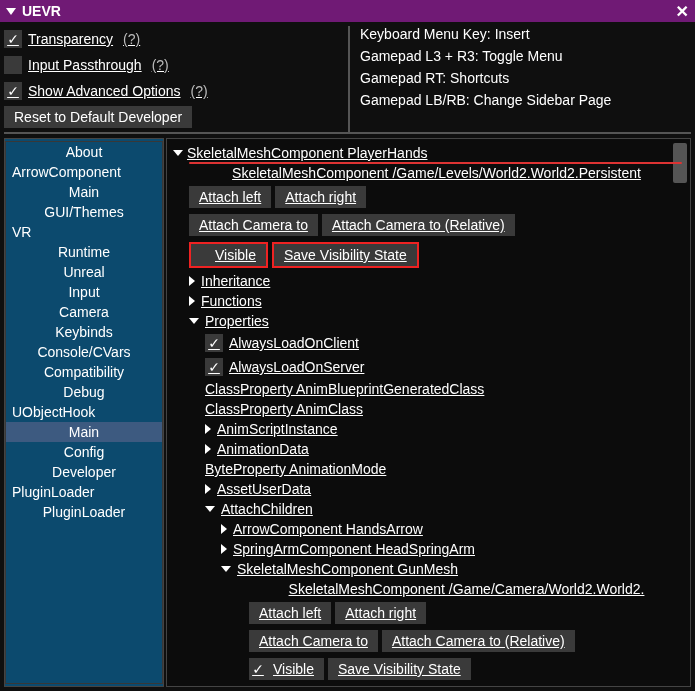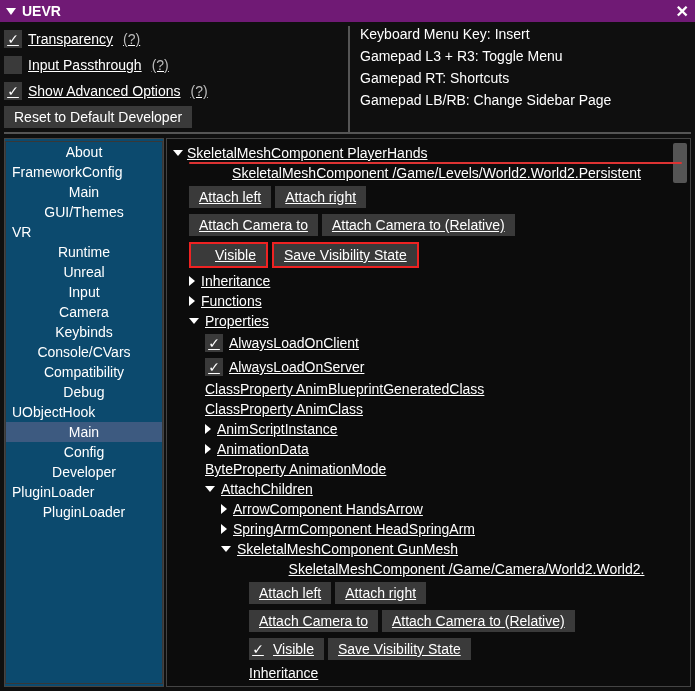--- a/index.html
+++ b/index.html
@@ -245,21 +245,21 @@
     </div>
   </div>
 
   <div class="divider-h"></div>
 
   <div class="main-pane">
 
     <div class="sidebar-wrap">
       <div class="sidebar-inner" id="sidebar-inner">
           <div class="sb-item">About</div>
-          <div class="sb-item left">FrameworkConfig</div>
+          <div class="sb-item left">ArrowComponent</div>
           <div class="sb-item">Main</div>
           <div class="sb-item">GUI/Themes</div>
           <div class="sb-item left">VR</div>
           <div class="sb-item">Runtime</div>
           <div class="sb-item">Unreal</div>
           <div class="sb-item">Input</div>
           <div class="sb-item">Camera</div>
           <div class="sb-item">Keybinds</div>
           <div class="sb-item">Console/CVars</div>
           <div class="sb-item">Compatibility</div>
@@ -331,20 +331,24 @@
         <div class="tree-row indent2">
           <span class="tri-r"></span>
           <span>AnimScriptInstance</span>
         </div>
         <div class="tree-row indent2">
           <span class="tri-r"></span>
           <span>AnimationData</span>
         </div>
         <div class="tree-row indent2">ByteProperty AnimationMode</div>
         <div class="tree-row indent2">
+          <span class="tri-r"></span>
+          <span>AssetUserData</span>
+        </div>
+        <div class="tree-row indent2">
           <span class="tri-d"></span>
           <span>AttachChildren</span>
         </div>
 
         <div class="tree-row indent3">
           <span class="tri-r"></span>
           <span>ArrowComponent HandsArrow</span>
         </div>
         <div class="tree-row indent3">
           <span class="tri-r"></span>

